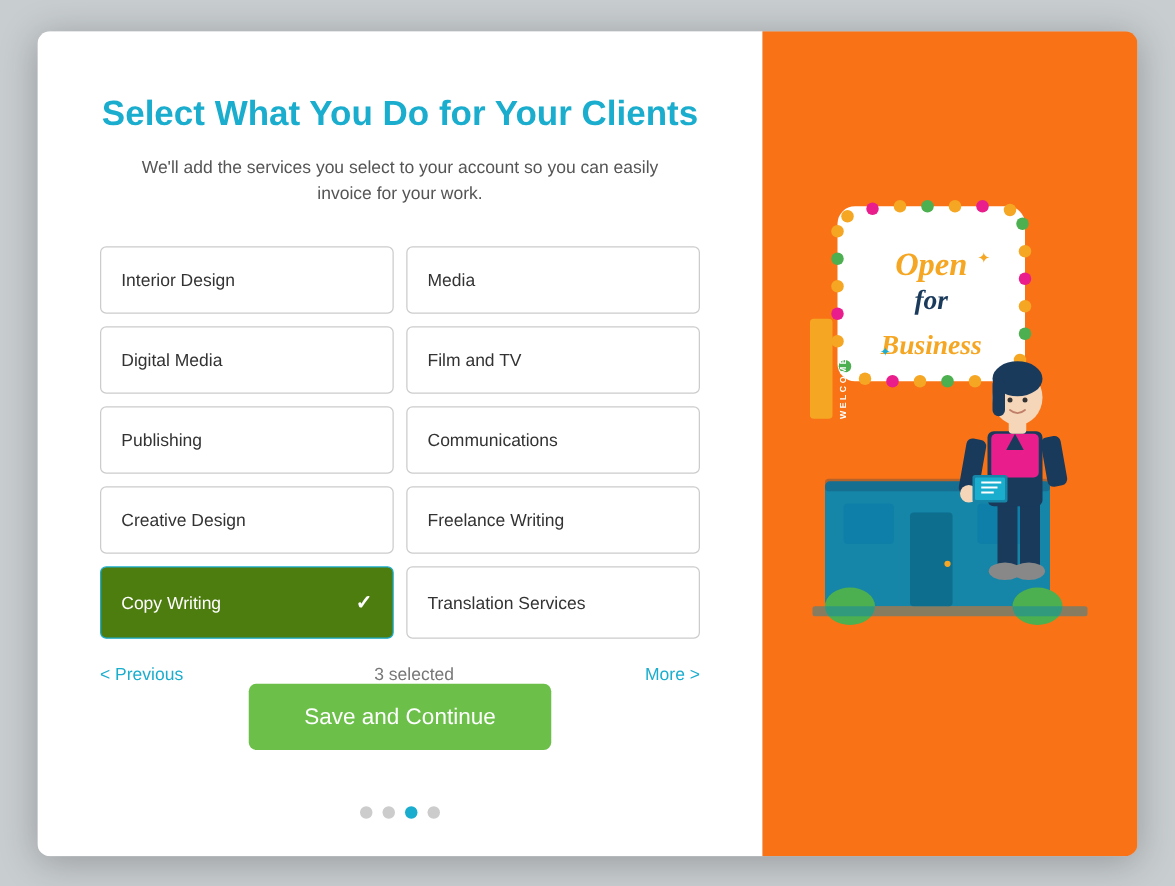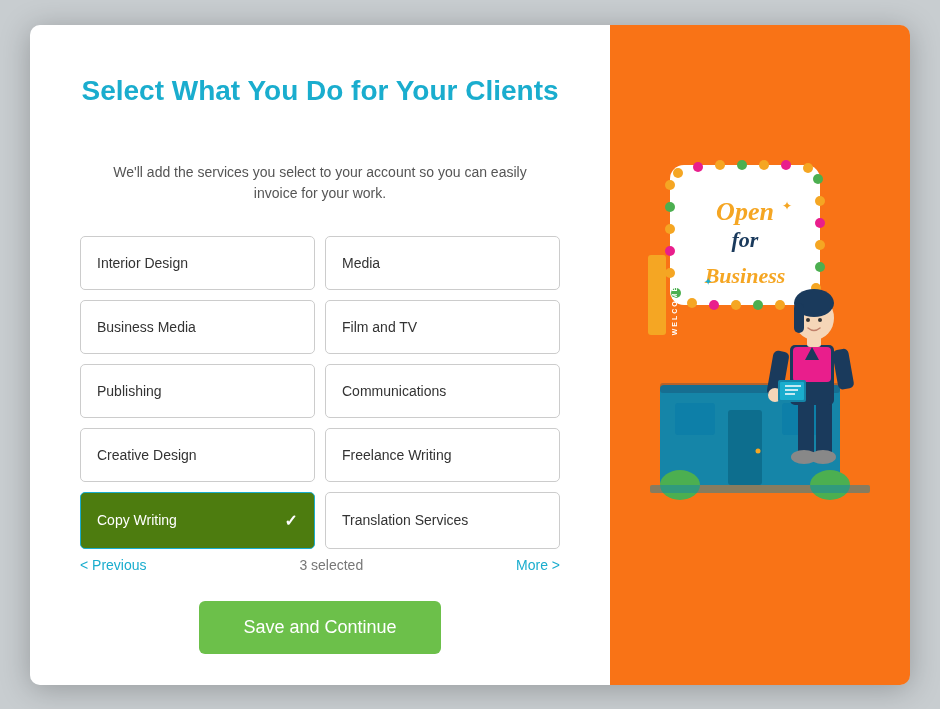--- a/index.html
+++ b/index.html
@@ -40,30 +40,29 @@
       margin-bottom: 16px;
     }
 
     .subtitle {
       color: #555;
       font-size: 14px;
       text-align: center;
       line-height: 1.5;
       max-width: 440px;
       margin-bottom: 32px;
-      margin-top: 39px;
     }
 
     .grid {
       display: grid;
       grid-template-columns: 1fr 1fr;
       gap: 10px;
       width: 100%;
       max-width: 480px;
-      margin-bottom: 8px;
+      margin-bottom: 20px;
     }
 
     .service-btn {
       border: 1.5px solid #ccc;
       border-radius: 5px;
       background: #fff;
       color: #333;
       font-size: 14px;
       padding: 18px 16px;
       text-align: left;
@@ -84,21 +83,20 @@
       font-size: 16px;
       font-weight: bold;
     }
 
     .nav-row {
       display: flex;
       align-items: center;
       justify-content: space-between;
       width: 100%;
       max-width: 480px;
-      margin-bottom: 28px;
     }
 
     .nav-link {
       color: #1aadce;
       font-size: 14px;
       cursor: pointer;
       text-decoration: none;
     }
 
     .selected-count {
@@ -168,21 +166,21 @@
 
     <div class="grid" id="services-grid">
 
     <button class="service-btn">
           <span>Interior Design</span>
         </button>
         <button class="service-btn">
           <span>Media</span>
         </button>
         <button class="service-btn">
-          <span>Business Media</span>
+          <span>Digital Media</span>
         </button>
         <button class="service-btn">
           <span>Film and TV</span>
         </button>
         <button class="service-btn">
           <span>Publishing</span>
         </button>
         <button class="service-btn">
           <span>Communications</span>
         </button>

